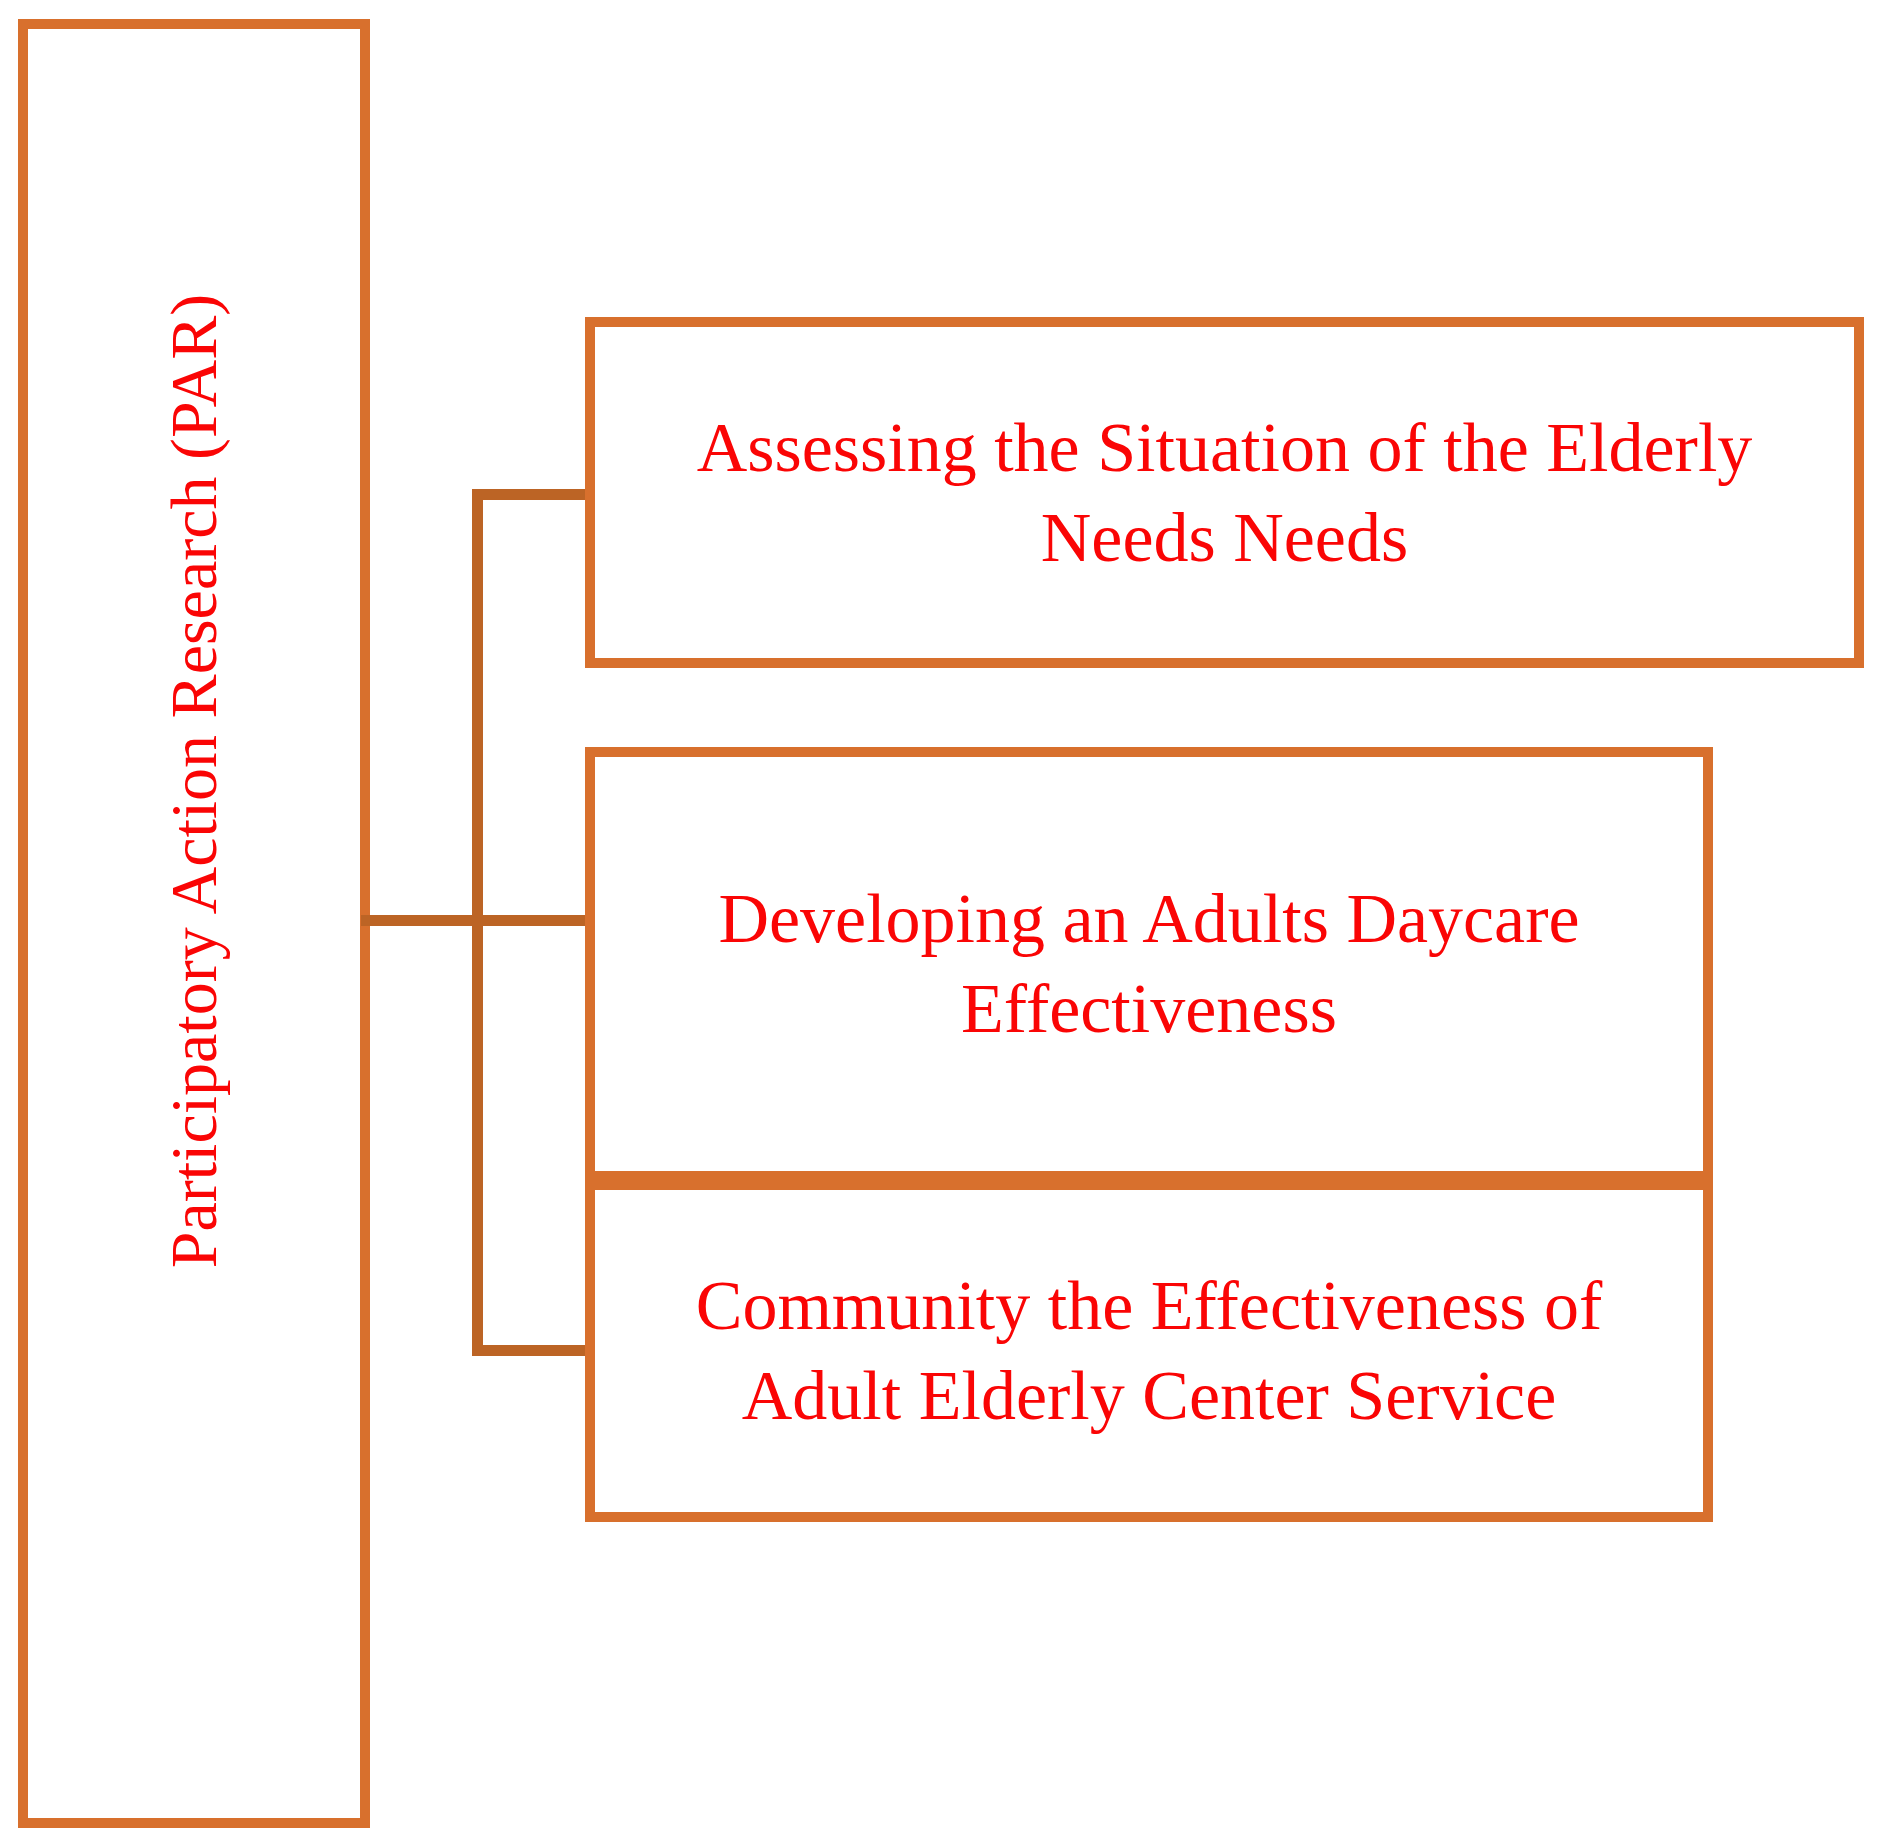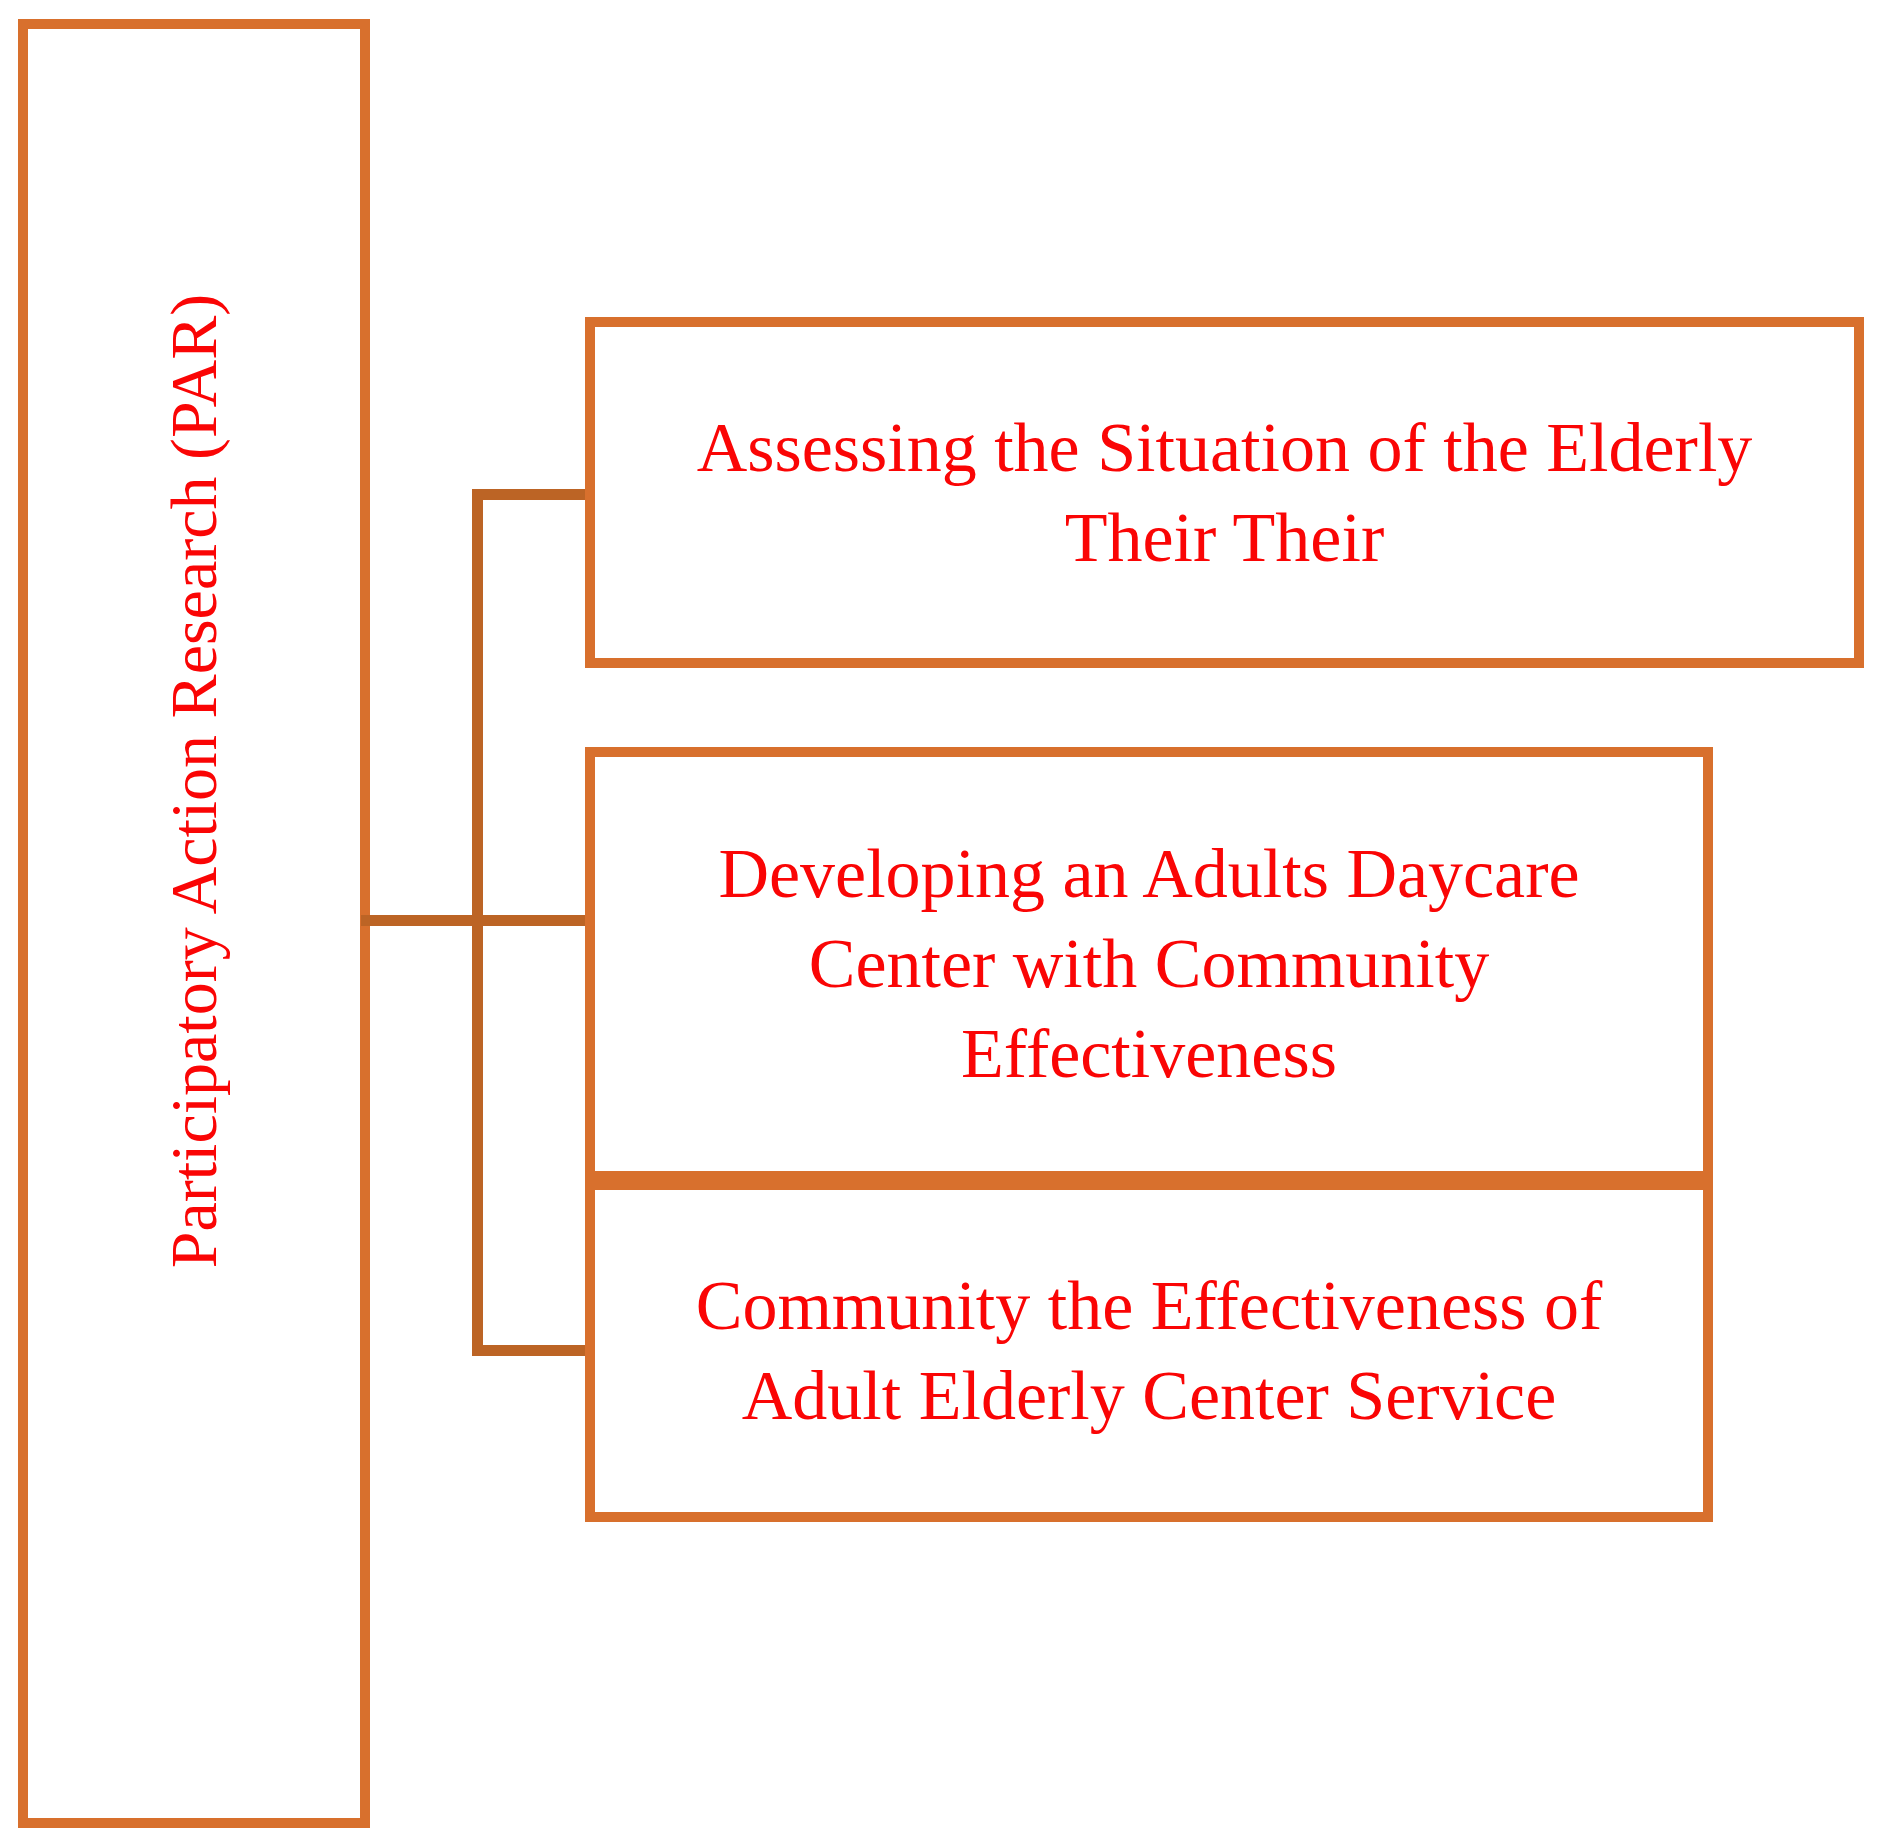--- a/index.html
+++ b/index.html
@@ -65,26 +65,25 @@
     <span class="vlabel">Participatory Action Research (PAR)</span>
   </div>
 
   <div class="conn" id="conn-middle"></div>
   <div class="conn" id="conn-vertical"></div>
   <div class="conn" id="conn-top"></div>
   <div class="conn" id="conn-bottom"></div>
 
   <div class="node" id="box-assessing">
     <div class="box-line">Assessing the Situation of the Elderly</div>
-    <div class="box-line">Their Their</div>
+    <div class="box-line">Needs Needs</div>
   </div>
 
   <div class="node" id="box-developing">
     <div class="box-line">Developing an Adults Daycare</div>
-    <div class="box-line">Center with Community</div>
     <div class="box-line">Effectiveness</div>
   </div>
 
   <div class="node" id="box-evaluating">
     <div class="box-line">Community the Effectiveness of</div>
     <div class="box-line">Adult Elderly Center Service</div>
   </div>
 
 </div>
 

